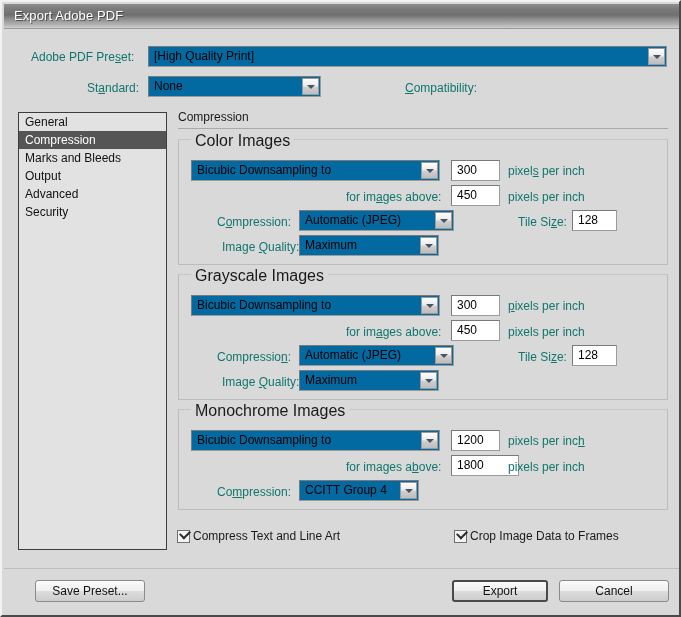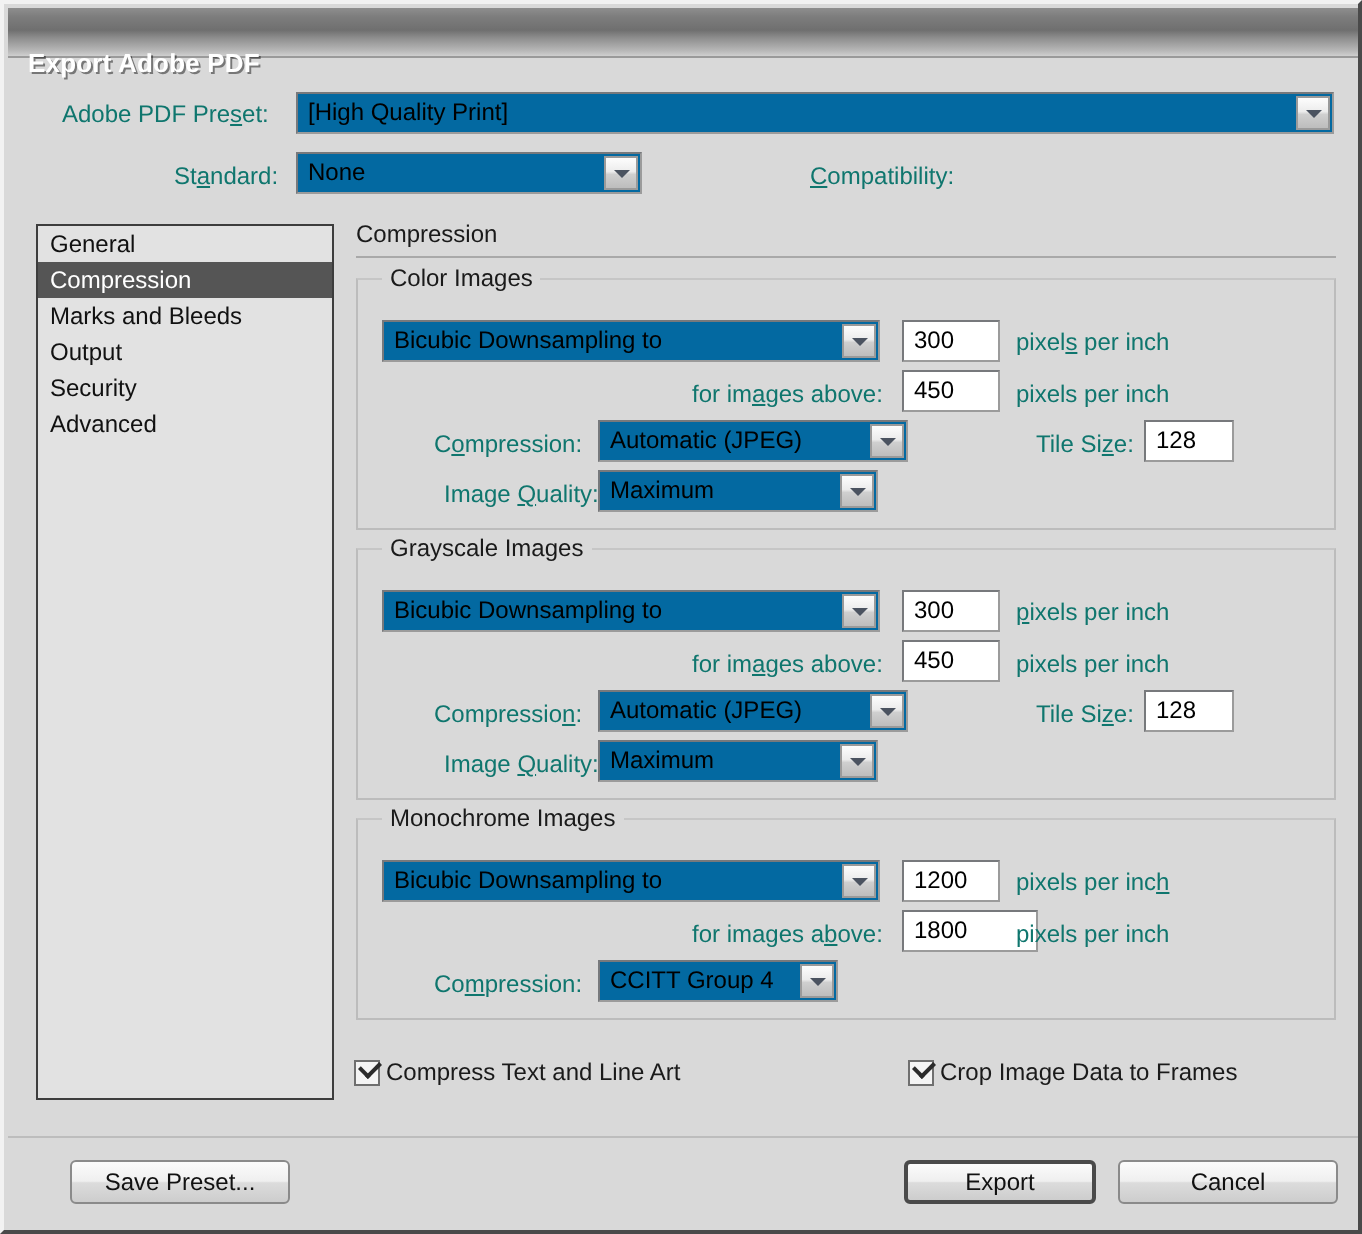--- a/index.html
+++ b/index.html
@@ -34,23 +34,23 @@
     width: 675px;
     height: 24px;
     background: linear-gradient(to bottom,
         #8e8e8e 0%, #7d7d7d 18%, #6f6f6f 46%,
         #8d8d8d 62%, #b6b6b6 88%, #cfcfcf 100%);
     border-bottom: 1px solid #9a9a9a;
   }
   #titlebar .title-text {
     position: absolute;
     left: 10px;
-    top: 20px;
+    top: 4px;
     font-size: 13px;
-    font-weight: bold;
+    font-weight: normal;
     color: #ffffff;
     letter-spacing: 0.1px;
     text-shadow: 1px 1px 0 rgba(0,0,0,0.45);
     white-space: nowrap;
   }
 
   
   .lbl {
     position: absolute;
     font-size: 12px;
@@ -165,21 +165,21 @@
     box-sizing: border-box;
     border: 1px solid #bcbcbc;
     border-top-color: #c6c6c6;
   }
   .group .group-title {
     position: absolute;
     left: 12px;
     top: -8px;
     background: #d9d9d9;
     padding: 0 4px;
-    font-size: 12px;
+    font-size: 16px;
     color: #1a1a1a;
     white-space: nowrap;
   }
 
   
   .cbrow {
     position: absolute;
     height: 16px;
   }
   .cbrow .box {
@@ -263,22 +263,22 @@
       </span>
   </div>
 
   <span class="lbl" style="left:403px; top:79px;"><span></span><u>C</u><span>ompatibility:</span></span>
 
   <div id="sidebar">
     <div class="side-item">General</div>
     <div class="side-item selected">Compression</div>
     <div class="side-item">Marks and Bleeds</div>
     <div class="side-item">Output</div>
+    <div class="side-item">Advanced</div>
     <div class="side-item">Security</div>
-    <div class="side-item">Advanced</div>
   </div>
 
   <span id="panel-title">Compression</span>
   <div id="panel-rule"></div>
 
   <div class="group" style="left:176px; top:137px; width:490px; height:126px;">
     <span class="group-title">Color Images</span>
   </div>
   <div class="combo" style="left:189px; top:158px; width:249px;">
     <span class="combo-text">Bicubic Downsampling to</span>

